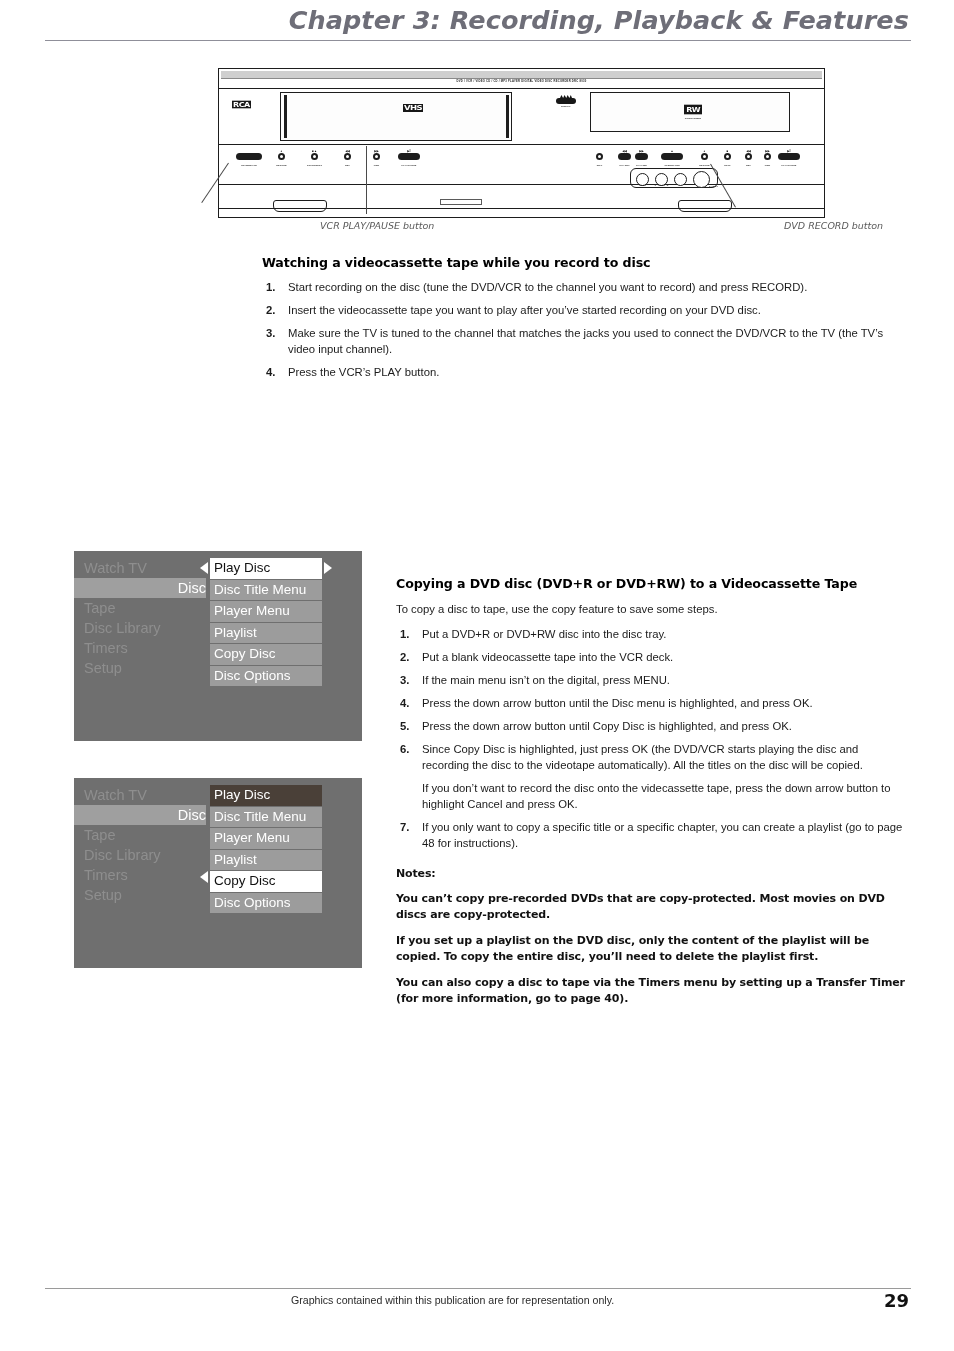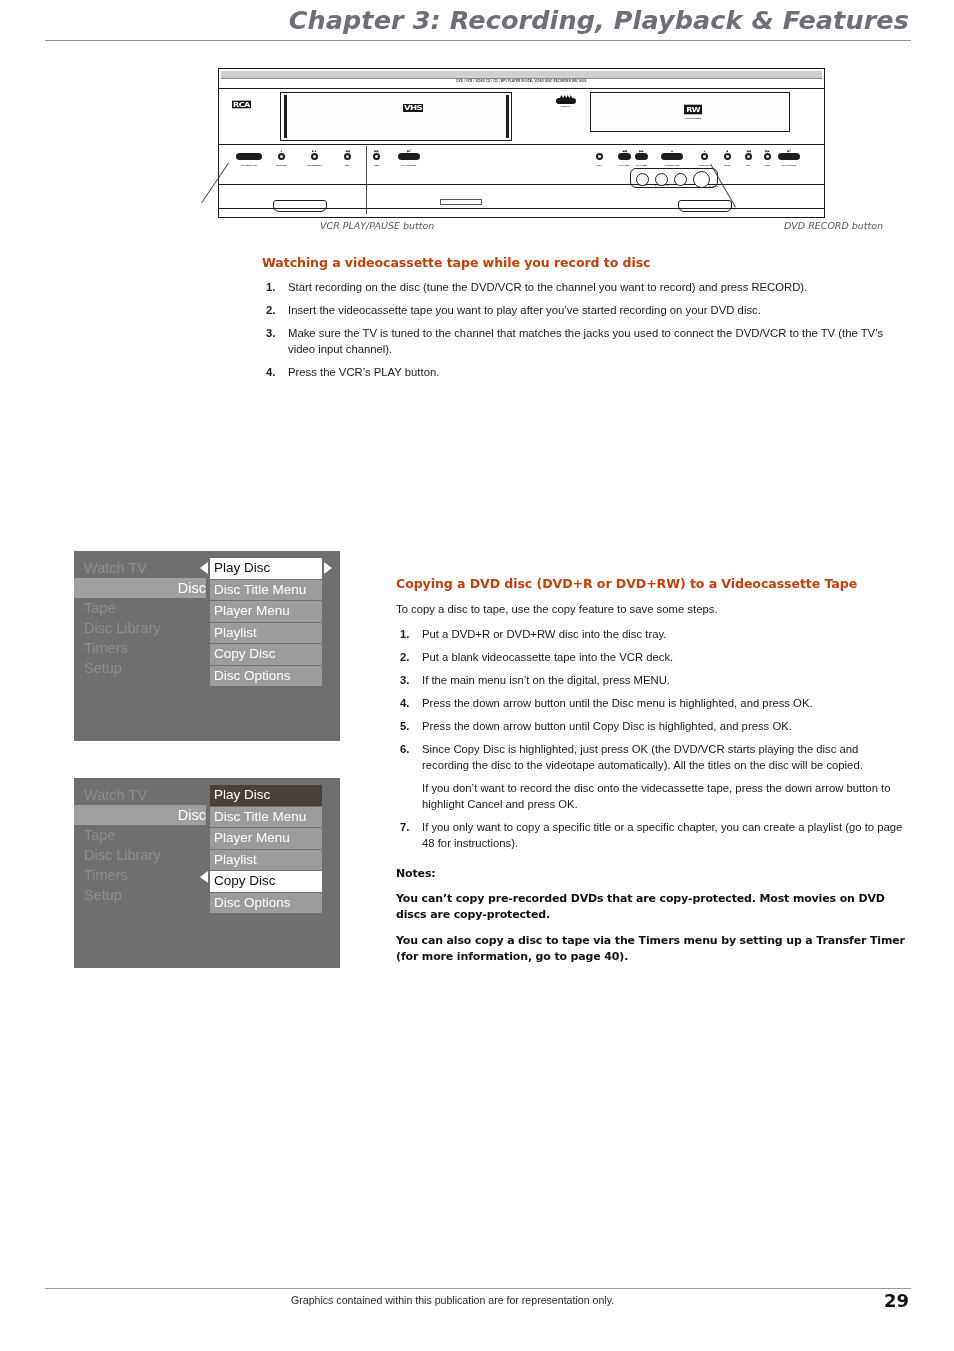--- a/index.html
+++ b/index.html
@@ -174,21 +174,21 @@
     font-size: 9.5px;
     color: #5a5a5a;
     white-space: nowrap;
   }
 
   
   .sec-heading {
     font-family: "DejaVu Sans", sans-serif;
     font-weight: bold;
     font-size: 12.6px;
-    color: #c2410c;
+    color: #000000;
     letter-spacing: -0.1px;
   }
   .body-text {
     font-family: "Liberation Sans", sans-serif;
     font-size: 11.3px;
     line-height: 1.42;
     color: #1b1b1b;
   }
   .note-text {
     font-family: "DejaVu Sans", sans-serif;
@@ -225,21 +225,21 @@
   }
   #right-column .sec-heading { margin-bottom: 10px; }
   #right-column .intro { margin-bottom: 9px; }
   #notes-block { margin-top: 15px; }
   #notes-block .notes-label { margin-bottom: 8px; }
   #notes-block p { margin: 0 0 10px 0; }
 
   
   .menu-shot {
     position: absolute;
-    width: 266px; height: 190px;
+    width: 288px; height: 190px;
     background: #6f6f6f;
     font-family: "Liberation Sans", sans-serif;
   }
   #menu-shot-1 { left: 74px; top: 551px; }
   #menu-shot-2 { left: 74px; top: 778px; }
 
   .menu-left { position: absolute; left: 0; top: 7px; width: 132px; }
   .menu-left .m-item {
     height: 20px; line-height: 20px;
     padding-left: 10px;
@@ -533,19 +533,20 @@
       <div class="sub-para">If you don’t want to record the disc onto the videcassette tape, press the down arrow button to highlight Cancel and press OK.</div>
     </li>
     <li>
       <span class="num">7.</span>
       <span>If you only want to copy a specific title or a specific chapter, you can create a playlist (go to page 48 for instructions).</span>
     </li>
   </ol>
   <div id="notes-block" class="note-text">
     <div class="notes-label">Notes:</div>
     <p>You can’t copy pre-recorded DVDs that are copy-protected. Most movies on DVD discs are copy-protected.</p>
+    <p>If you set up a playlist on the DVD disc, only the content of the playlist will be copied. To copy the entire disc, you’ll need to delete the playlist first.</p>
     <p>You can also copy a disc to tape via the Timers menu by setting up a Transfer Timer (for more information, go to page 40).</p>
   </div>
 </div>
 
 <div id="footer-rule"></div>
 <div id="footer-note">Graphics contained within this publication are for representation only.</div>
 <div id="page-number">29</div>
 
 </body></html>

